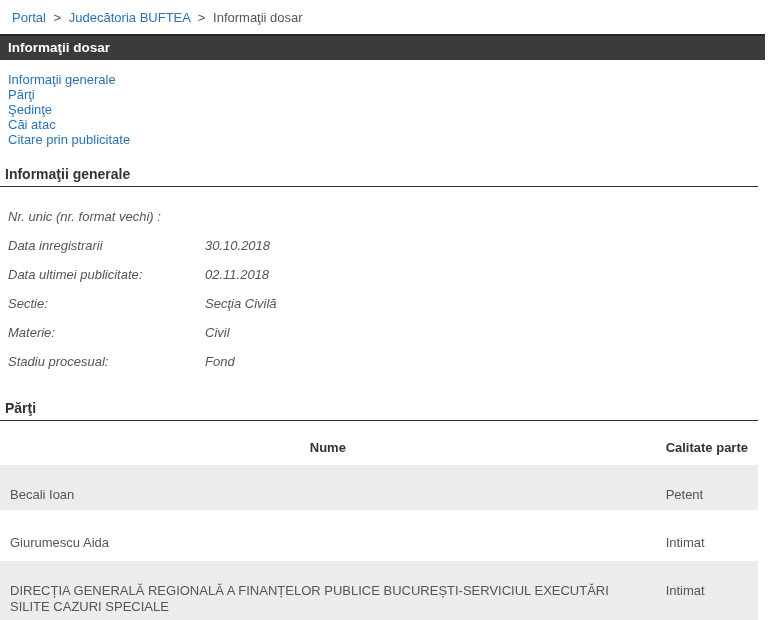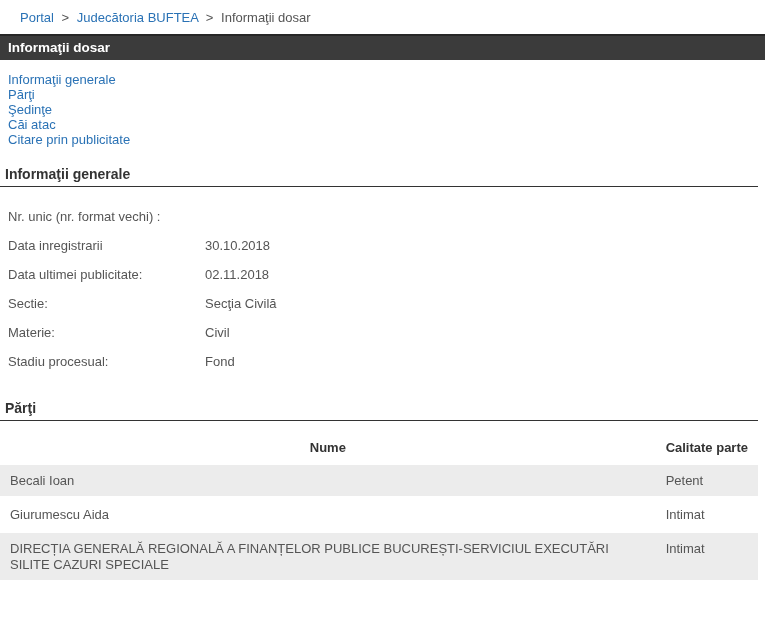--- a/index.html
+++ b/index.html
@@ -9,21 +9,21 @@
     overflow: hidden;
     background: #ffffff;
     font-family: "Liberation Sans", "DejaVu Sans", sans-serif;
     font-size: 13px;
     color: #555555;
   }
   a { text-decoration: none; color: #2a72b5; cursor: pointer; }
 
   
   .breadcrumb {
-    padding: 10px 8px 9px 20px;
+    padding: 10px 8px 9px 12px;
     font-size: 13px;
     color: #555555;
     border-radius: 14px;
   }
   .breadcrumb .sep { color: #555555; margin: 0 4px; }
   .breadcrumb .current { color: #555555; }
 
   
   .title-bar {
     background: #3b3b3b;
@@ -45,41 +45,41 @@
     font-weight: bold;
     font-size: 14px;
     color: #333333;
     padding: 0 0 4px 5px;
     border-bottom: 1px solid #333333;
   }
   .gap-lg { margin-top: 19px; }
   .gap-xl { margin-top: 24px; }
 
   
-  .fields { margin-top: 15px; }
+  .fields { margin-top: 15px; font-style: italic; }
   .field-row { display: flex; padding: 8px 0 7px 8px; line-height: 14px; }
   .field-label { width: 197px; flex: 0 0 197px; }
   .field-value { flex: 1; }
 
   
   table.parties {
     width: 100%;
     border-collapse: separate;
     border-spacing: 0 3px;
     margin-top: 10px;
   }
   table.parties th {
     text-align: center;
     font-weight: bold;
     color: #333333;
     font-size: 13px;
     padding: 6px 10px 7px 10px;
   }
   table.parties td {
-    padding: 8px 10px 7px 10px;
+    padding: 22px 10px 7px 10px;
     vertical-align: top;
     line-height: 16px;
     color: #555555;
   }
   table.parties tbody tr:nth-child(odd) td { background: #ececec; }
   table.parties .col-calitate { width: 92px; white-space: nowrap; }
 </style>
 </head>
 <body>
 

